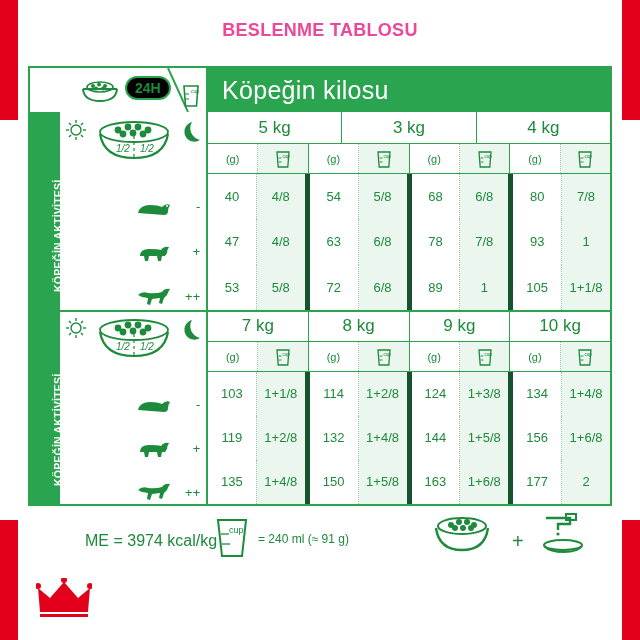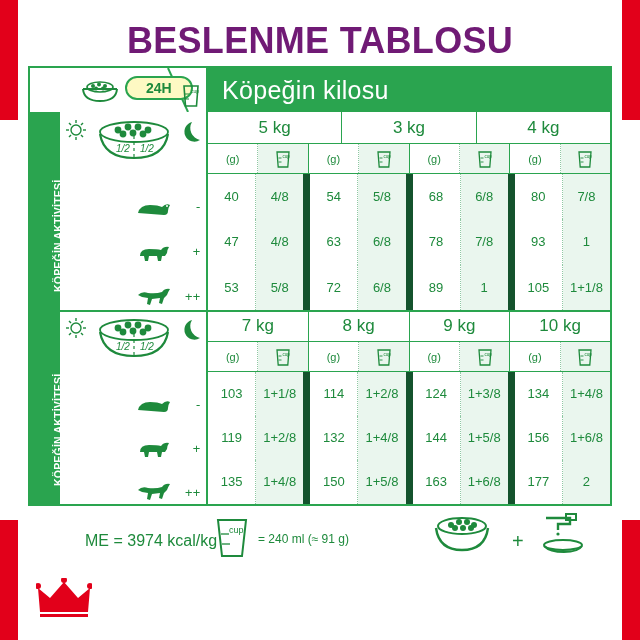--- a/index.html
+++ b/index.html
@@ -10,22 +10,22 @@
     color:#1e8a3c;
     overflow:hidden;
     position:relative;
   }
   .page{position:relative;width:640px;height:640px;}
 
   
   .title{
     position:absolute;top:20px;left:0;width:640px;
     text-align:center;
-    font-size:36px;font-weight:bold;letter-spacing:.3px;
-    color:#701a75;
+    font-size:18px;font-weight:bold;letter-spacing:.3px;
+    color:#ec4899;
   }
 
   
   .table{
     position:absolute;left:28px;top:66px;
     width:584px;height:440px;
     border:2px solid #2aa44f;
     box-sizing:border-box;
   }
 
@@ -51,22 +51,22 @@
   
   .diag{
     position:absolute;left:0;top:0;width:178px;height:44px;overflow:hidden;
   }
   .diag svg{display:block;}
 
   
   .badge24{
     position:absolute;left:95px;top:8px;
     border:2px solid #2aa44f;border-radius:14px;
-    padding:2px 19px;font-size:14px;font-weight:bold;color:#1e8a3c;
-    background:#fef9c3;
+    padding:2px 8px;font-size:14px;font-weight:bold;color:#1e8a3c;
+    background:#000000;
   }
   .bowl-hdr{position:absolute;left:48px;top:10px;}
   .cup-hdr{position:absolute;left:150px;top:14px;}
 
   
   .block{position:absolute;left:0;width:100%;}
   .block.b1{top:44px;height:198px;}
   .block.b2{top:242px;height:194px;}
 
   .sidebar{
@@ -120,21 +120,21 @@
   .ucell.c:last-child{border-right:none;}
 
   
   .drows{position:absolute;left:0;top:62px;right:0;bottom:0;}
   .drow{display:flex;height:33.33%;box-sizing:border-box;}
   .dcell{
     flex:1 1 0;display:flex;align-items:center;justify-content:center;
     font-size:13px;color:#1e8a3c;box-sizing:border-box;
   }
   .dcell.g{border-right:1px dotted #8fc8a3;}
-  .dcell.c{border-right:7px solid #14532d;background:#eaf6ee;}
+  .dcell.c{border-right:5px solid #14532d;background:#eaf6ee;}
   .dcell.c:last-child{border-right:none;}
 
   
   .ucell.c{background:#eaf6ee;}
 
   
   .mid-sep{
     position:absolute;left:0;top:242px;width:100%;height:2px;background:#2aa44f;
   }
 

